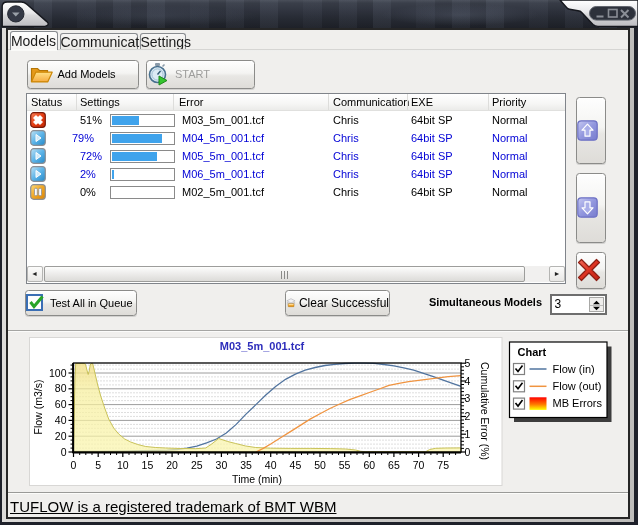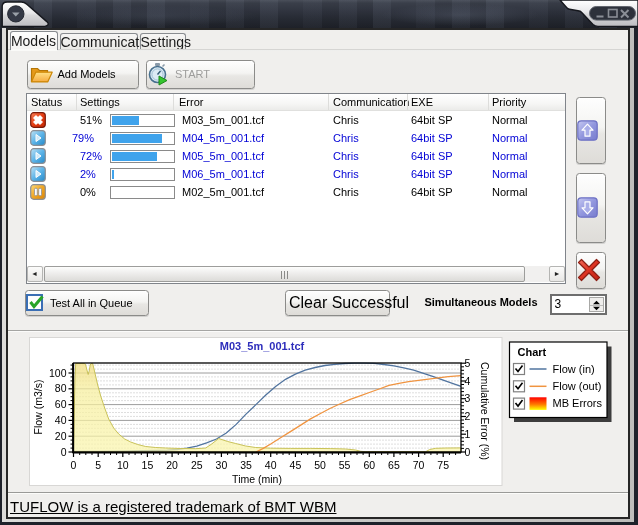--- a/index.html
+++ b/index.html
@@ -42,21 +42,21 @@
 #sthumb{position:absolute;left:17.5px;top:0;width:481px;height:16px;background:linear-gradient(#fdfdfc,#eeedec 45%,#dcdbd8);border:1px solid #9d9d9b;border-radius:2px}
 #sgrip{position:absolute;left:236px;top:4px;width:9px;height:8px;
  background:repeating-linear-gradient(90deg,#8a8a88 0 1px,transparent 1px 3px)}
 
 #sbline1{position:absolute;left:8px;top:492px;width:620px;height:1px;background:#9a9a98}
 #sbline2{position:absolute;left:8px;top:493px;width:620px;height:1px;background:#fcfcfa}
 .slink{position:absolute;top:498px;font-size:15px;color:#000;text-decoration:underline;white-space:nowrap}
 
 #groove1{position:absolute;left:8px;top:329.5px;width:620px;height:1px;background:#a5a5a3}
 #groove1b{position:absolute;left:8px;top:330.5px;width:620px;height:1px;background:#fbfbfa}
-#simlabel{position:absolute;left:420px;top:296px;width:122px;text-align:center;font-size:11px;font-weight:bold;color:#000}
+#simlabel{position:absolute;left:420px;top:296px;width:122px;text-align:right;font-size:11px;font-weight:bold;color:#000}
 #spin{position:absolute;left:549.5px;top:293.5px;width:57px;height:21px;background:#fff;border:2px solid #6e6e6e}
 #spin .val{position:absolute;left:3px;top:1px;font-size:12px;color:#000}
 #spinbtn{position:absolute;right:1px;top:1px;width:15px;height:15px;background:#efeeec;border:1px solid #a8a8a6}
 </style></head>
 <body>
 <div id="win">
   <div id="titlebar">
       <div class="tex"></div>
       <div class="spot1"></div>
       <div class="spot2"></div>
@@ -257,36 +257,36 @@
       <rect x=".8" y=".8" width="19.4" height="19.4" rx="3.5" fill="url(#gvio)" stroke="#6d71c4" stroke-width="1.2"></rect>
       <path d="M10.5,16.8 L16,10.8 L13,10.8 L13,4.8 L8,4.8 L8,10.8 L5,10.8 Z" fill="#a9aee8" stroke="#fff" stroke-width="1.2" stroke-linejoin="round"></path>
     </svg>
   </div>
   <div class="btn" id="bDel" style="left:576px;top:251.5px;width:30px;height:37px">
     <svg width="24" height="24" viewBox="0 0 24 24">
       <path d="M4.5,1.5 L12,9 L19.5,1.5 L22.5,4.5 L15,12 L22.5,19.5 L19.5,22.5 L12,15 L4.5,22.5 L1.5,19.5 L9,12 L1.5,4.5 Z" fill="url(#gredx)" stroke="#8c1f14" stroke-width="1.2" stroke-linejoin="round"></path>
     </svg>
   </div>
 
-  <div class="btn" id="bTest" style="left:25px;top:290px;width:124px;height:26px">
+  <div class="btn" id="bTest" style="left:25px;top:290px;width:112px;height:26px">
     <svg width="19" height="19" viewBox="0 0 19 19" style="margin-right:5px">
       <rect x="1" y="1" width="15" height="15" fill="#fdfdfd" stroke="#3a6eb4" stroke-width="2"></rect>
       <path d="M4.5,8 L8,12.5 L16.5,2.5" fill="none" stroke="#28a428" stroke-width="3"></path>
     </svg>
       <span>Test All in Queue</span>
   </div>
   <div class="btn" id="bClearSucc" style="left:285px;top:290px;width:105px;height:26px">
     <svg width="23" height="22" viewBox="0 0 23 22" style="margin-right:3px">
       <path d="M11.5,1 L21,6 L11.5,11 L2,6 Z" fill="#f2f2f4" stroke="#9a9aa2" stroke-width="1.1"></path>
       <path d="M2,9 L11.5,14 L21,9" fill="none" stroke="#9a9aa2" stroke-width="1.1"></path>
       <path d="M2,12 L11.5,17 L21,12" fill="none" stroke="#9a9aa2" stroke-width="1.1"></path>
       <rect x="5" y="12.5" width="13.5" height="7" rx="1" fill="url(#obox)" stroke="#a06408" stroke-width="1"></rect>
       <rect x="6" y="13.5" width="11.5" height="2" rx="1" fill="#ffd98e"></rect>
     </svg>
-      <span style="font-size:16px">Clear Successful</span>
+      <span style="font-size:12px">Clear Successful</span>
   </div>
   <div id="simlabel">Simultaneous Models</div>
   <div id="spin">
       <span class="val">3</span>
     <div id="spinbtn">
       <svg width="13" height="13" viewBox="0 0 13 13">
         <path d="M6.5,1.8 L10,5.2 L3,5.2 Z" fill="#000"></path>
         <line x1="0" y1="6.5" x2="13" y2="6.5" stroke="#bdbdbb" stroke-width="1"></line>
         <path d="M6.5,11.2 L10,7.8 L3,7.8 Z" fill="#000"></path>
       </svg>

